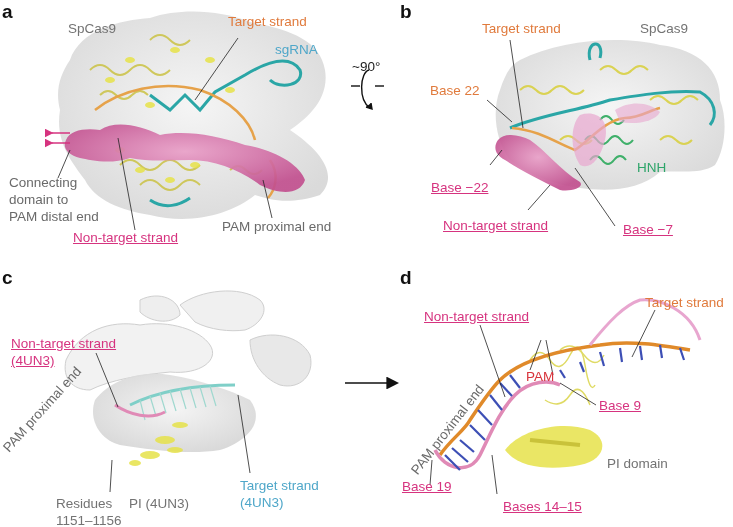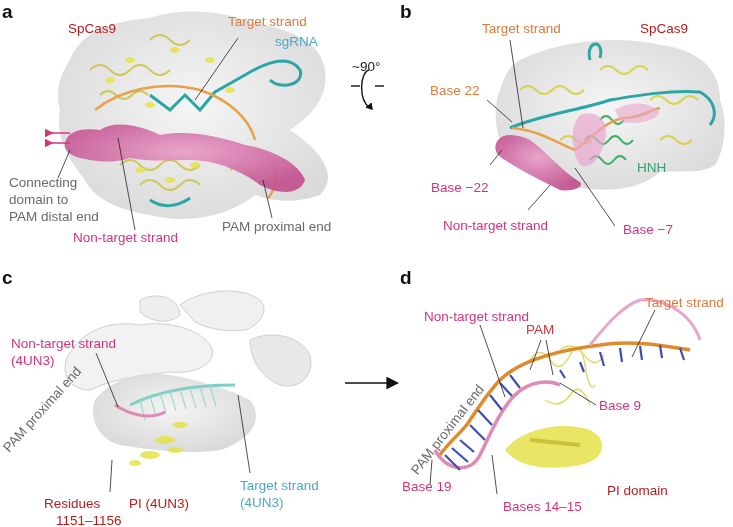--- a/index.html
+++ b/index.html
@@ -2,27 +2,27 @@
 <html><head>
 <meta charset="utf-8">
 <style>
   html, body { margin:0; padding:0; background:#ffffff; }
   body { width:733px; height:527px; position:relative; overflow:hidden;
          font-family:"Liberation Sans", sans-serif; }
   .panel { position:absolute; }
   .plabel { position:absolute; font-weight:bold; font-size:19px; color:#111; line-height:1; }
   .lbl { position:absolute; font-size:13.5px; line-height:1.2; white-space:nowrap; }
   svg.art { position:absolute; left:0; top:0; }
-  .c-protein { color:#b91c1c; }
+  .c-protein { color:#737373; }
   .c-target { color:#e07a3c; }
   .c-sgrna { color:#4fa7c9; }
-  .c-nontarget { color:#d6337f; }
+  .c-nontarget { color:#d6337f;text-decoration:underline; }
   .c-gray { color:#6a6a6a; }
   .c-hnh { color:#2ea56a; }
-  .c-pam { color:#d8343c; }
+  .c-pam { color:#d8343c;margin-top:47px; }
 </style>
 </head>
 <body>
 
 <svg class="art" width="733" height="527" viewBox="0 0 733 527">
   <defs>
     <radialGradient id="dens" cx="50%" cy="45%" r="60%">
       <stop offset="0%" stop-color="#f4f4f4"></stop>
       <stop offset="100%" stop-color="#d6d6d6"></stop>
     </radialGradient>
@@ -181,21 +181,21 @@
     <line x1="655" y1="310" x2="632" y2="357" stroke="#222" stroke-width="0.8"></line>
     <line x1="432" y1="460" x2="430" y2="485" stroke="#222" stroke-width="0.8"></line>
     <line x1="492" y1="455" x2="497" y2="494" stroke="#222" stroke-width="0.8"></line>
   </g>
 </svg>
 
 <div class="panel">
   <span class="plabel" style="left:2px;top:2px;">a</span>
   <span class="lbl c-protein" style="left:68px;top:21px;">SpCas9</span>
   <span class="lbl c-target" style="left:228px;top:14px;">Target strand</span>
-  <span class="lbl c-sgrna" style="left:275px;top:34px;">sgRNA</span>
+  <span class="lbl c-sgrna" style="left:275px;top:42px;">sgRNA</span>
   <span class="lbl c-gray" style="left:9px;top:175px;">Connecting</span>
   <span class="lbl c-gray" style="left:9px;top:192px;">domain to</span>
   <span class="lbl c-gray" style="left:9px;top:209px;text-align:right;">PAM distal end</span>
   <span class="lbl c-nontarget" style="left:73px;top:230px;">Non-target strand</span>
   <span class="lbl c-gray" style="left:222px;top:219px;">PAM proximal end</span>
 </div>
 
 <span class="lbl" style="left:352px;top:47px;color:#222;margin-top:12px;">~90°</span>
 
 <div class="panel">
@@ -209,28 +209,28 @@
   <span class="lbl c-nontarget" style="left:623px;top:222px;">Base −7</span>
 </div>
 
 <div class="panel">
   <span class="plabel" style="left:2px;top:268px;">c</span>
   <span class="lbl c-nontarget" style="left:11px;top:336px;">Non-target strand</span>
   <span class="lbl c-nontarget" style="left:11px;top:353px;">(4UN3)</span>
   <span class="lbl c-gray" style="left:0px;top:445px;transform:rotate(-48deg);transform-origin:0 0;">PAM proximal end</span>
   <span class="lbl c-sgrna" style="left:240px;top:478px;">Target strand</span>
   <span class="lbl c-sgrna" style="left:240px;top:495px;">(4UN3)</span>
-  <span class="lbl c-protein" style="left:44px;top:496px;">Residues</span>
+  <span class="lbl c-protein" style="left:56px;top:496px;">Residues</span>
   <span class="lbl c-protein" style="left:56px;top:513px;">1151–1156</span>
   <span class="lbl c-protein" style="left:129px;top:496px;">PI (4UN3)</span>
 </div>
 
 <div class="panel">
   <span class="plabel" style="left:400px;top:268px;">d</span>
   <span class="lbl c-nontarget" style="left:424px;top:309px;">Non-target strand</span>
   <span class="lbl c-pam" style="left:526px;top:322px;">PAM</span>
   <span class="lbl c-target" style="left:645px;top:295px;">Target strand</span>
   <span class="lbl c-nontarget" style="left:599px;top:398px;">Base 9</span>
   <span class="lbl c-gray" style="left:408px;top:468px;transform:rotate(-52deg);transform-origin:0 0;">PAM proximal end</span>
-  <span class="lbl c-protein" style="left:607px;top:456px;margin-top:27px;">PI domain</span>
+  <span class="lbl c-protein" style="left:607px;top:456px;">PI domain</span>
   <span class="lbl c-nontarget" style="left:402px;top:479px;">Base 19</span>
   <span class="lbl c-nontarget" style="left:479px;top:499px;margin-left:24px;">Bases 14–15</span>
 </div>
 
 </body></html>

